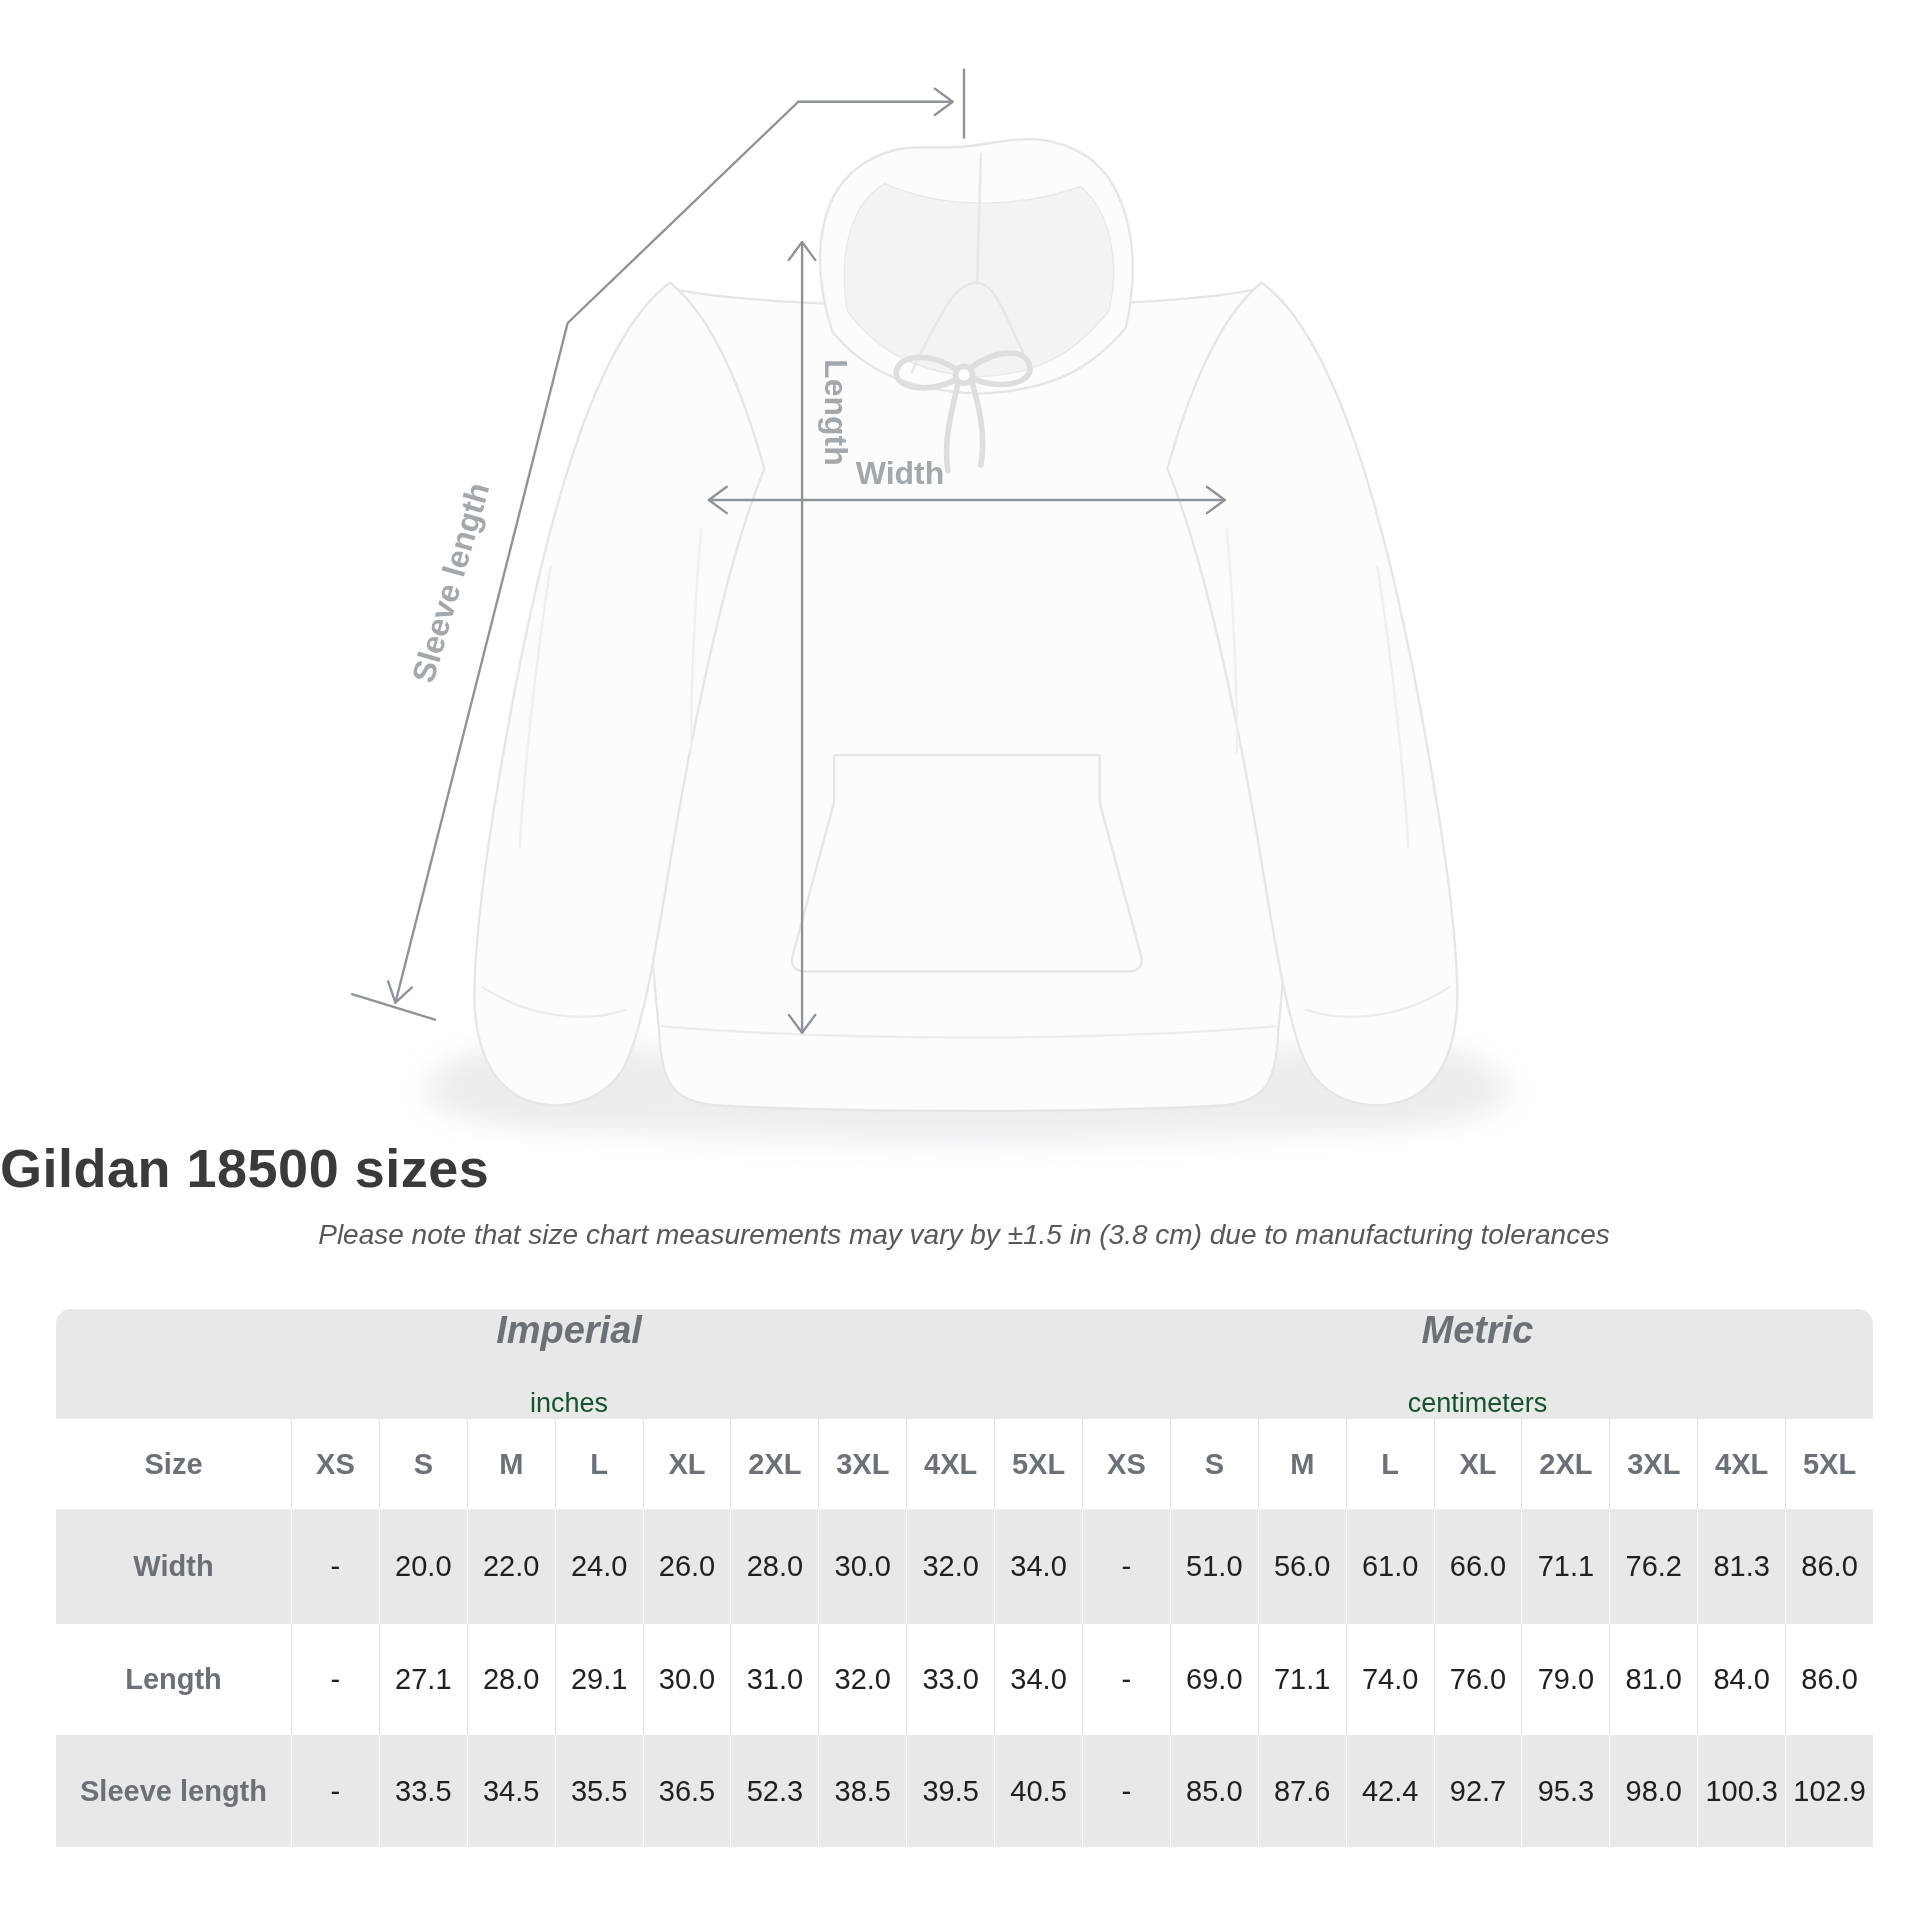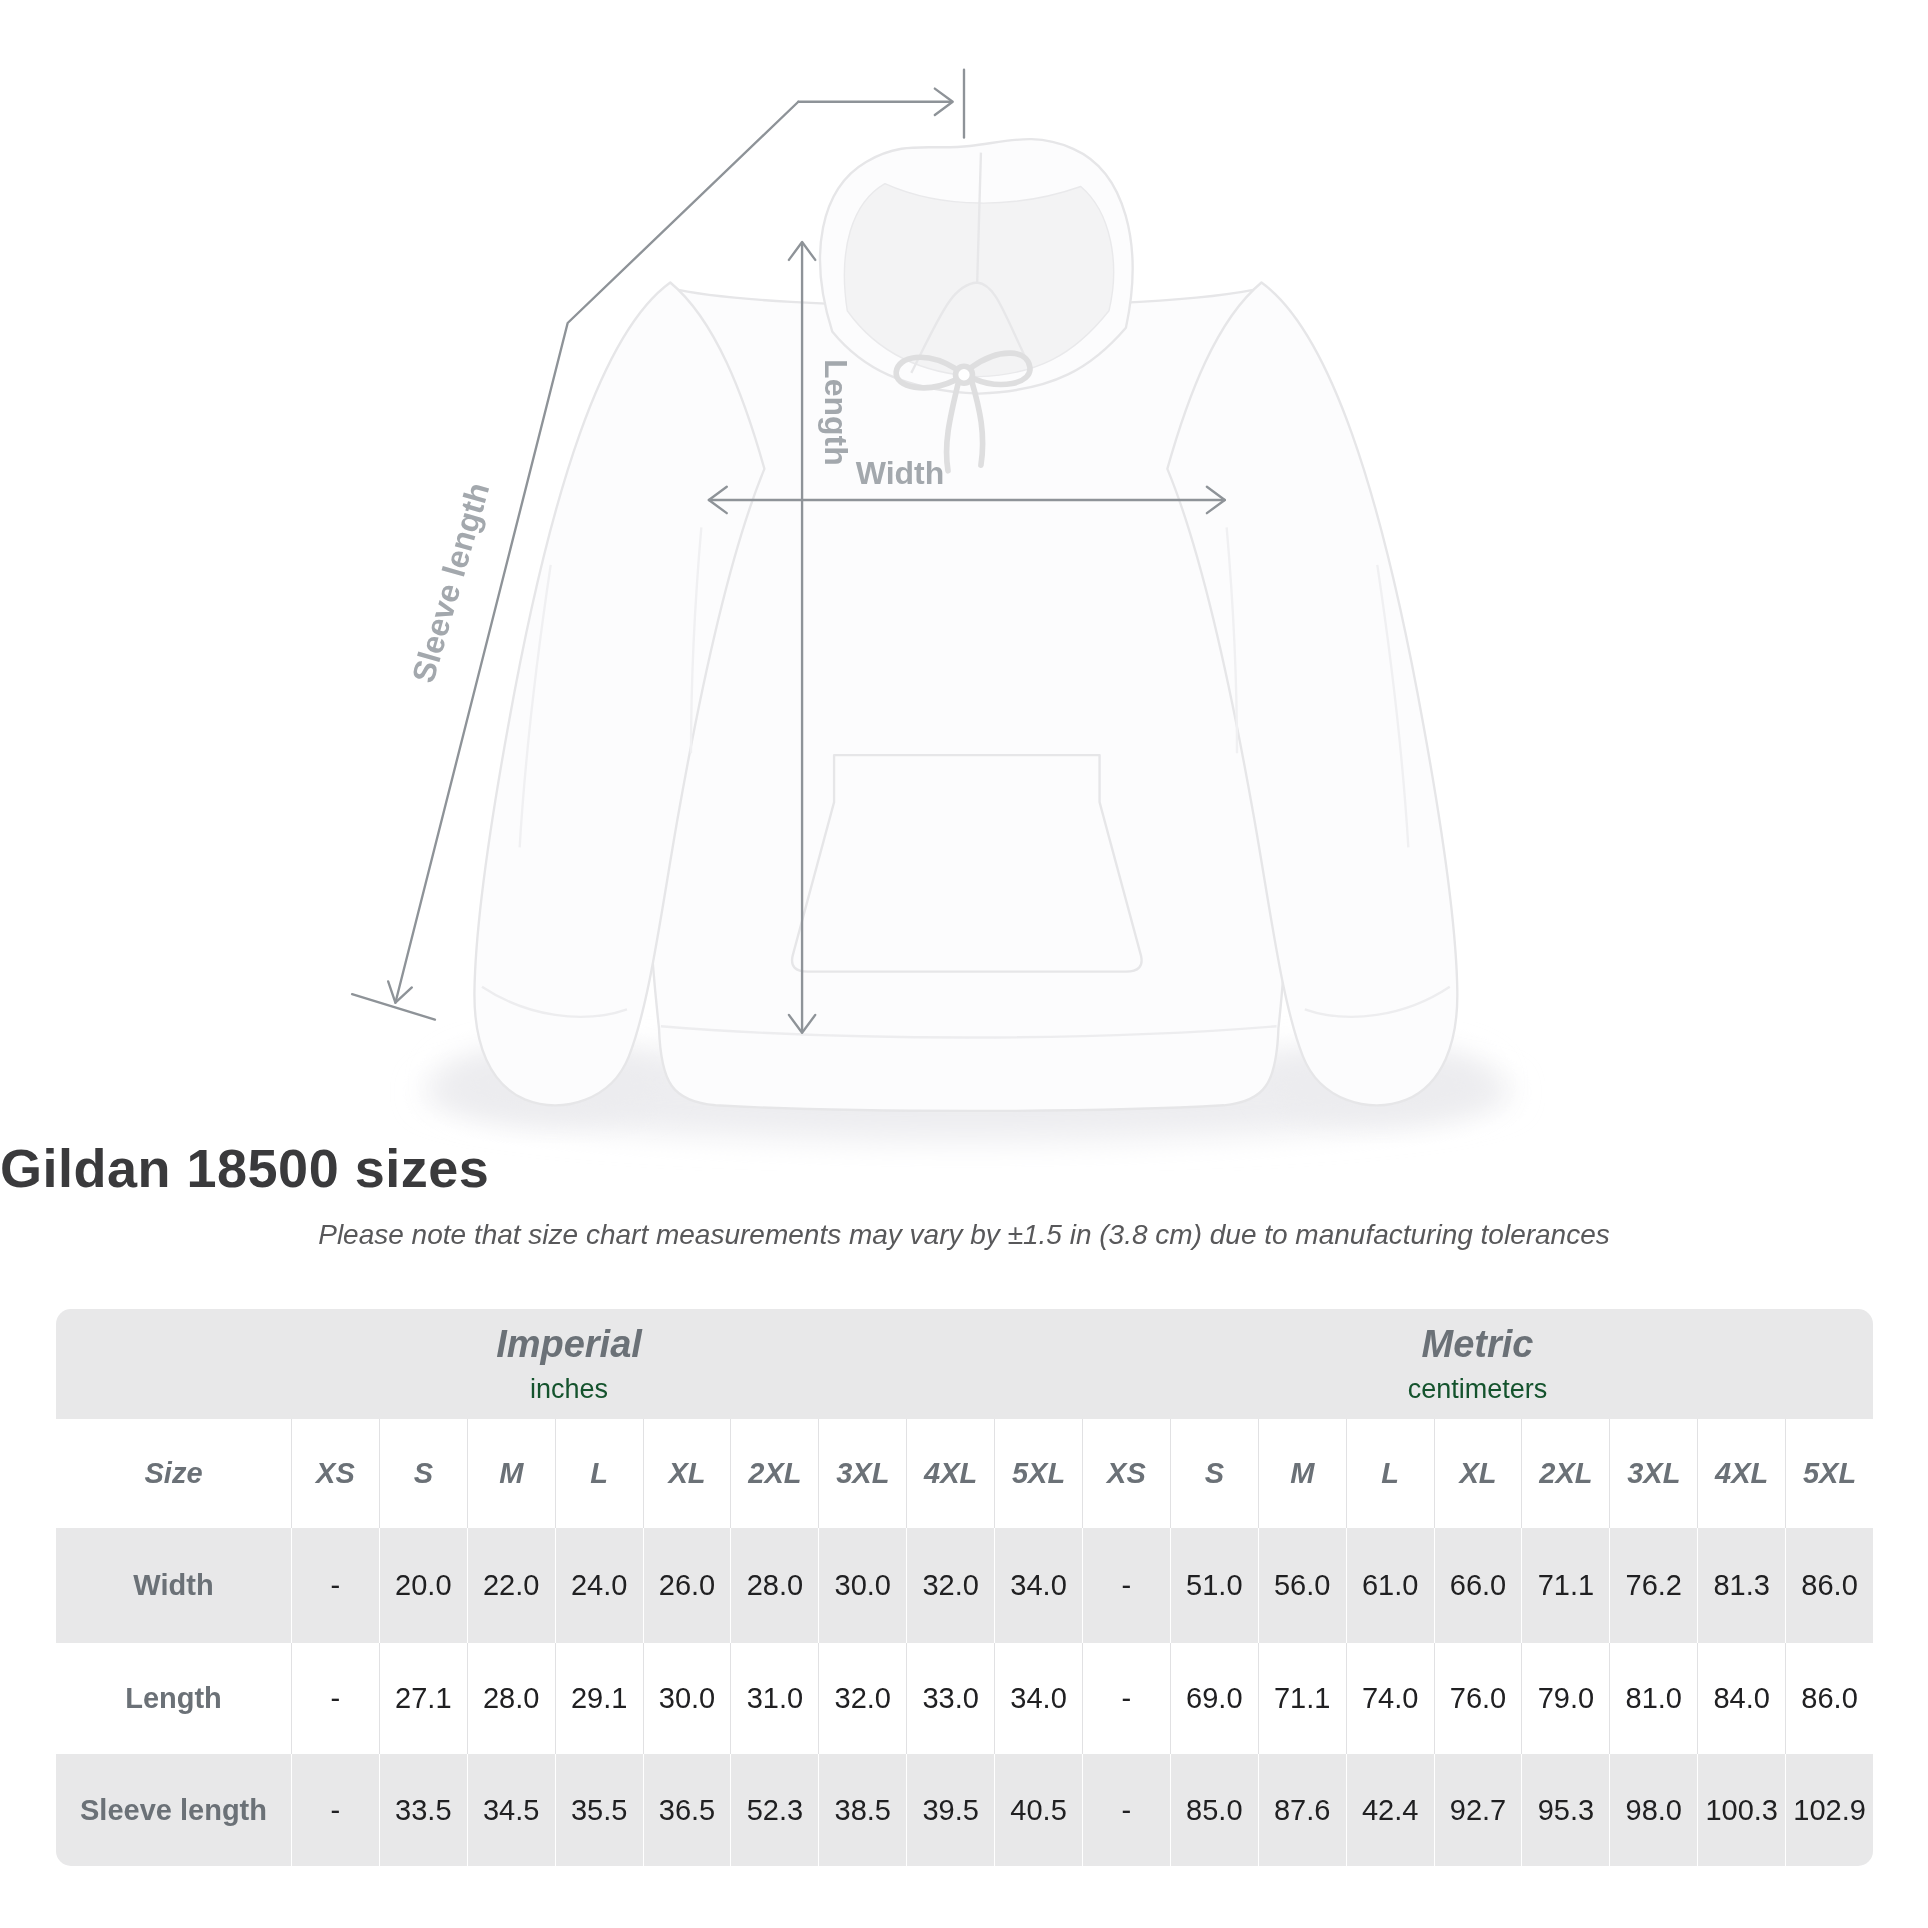--- a/index.html
+++ b/index.html
@@ -14,28 +14,28 @@
   
   .title{position:absolute;left:0;top:1137px;width:1928px;text-align:left;
          font-size:54px;font-weight:bold;color:#3a3a3c;letter-spacing:0.5px;}
   .subtitle{position:absolute;left:0;top:1208px;width:1928px;text-align:center;
          font-size:28px;font-style:italic;color:#58585a;margin-top:11px;}
 
   
   .size-table{position:absolute;left:56px;top:1309px;width:1817px;height:557px;
               border-radius:15px;overflow:hidden;background:#fff;}
   .unitband{display:flex;height:110px;background:#e8e8e9;}
-  .unit{display:flex;flex-direction:column;align-items:center;justify-content:center;gap:7.5px;}
+  .unit{display:flex;flex-direction:column;align-items:center;justify-content:space-between;gap:7.5px;}
   .unit.imperial{width:1026px;}
   .unit.metric{width:791px;}
   .unit .u-label{font-size:38px;font-weight:bold;font-style:italic;color:#6b7177;}
   .unit .u-sub{font-size:27px;color:#14532d;}
 
   .trow{display:grid;grid-template-columns:235px repeat(18,1fr);}
-  .trow.head{height:109px;background:#ffffff;font-style:italic;--sep:#e1e1e3;}
+  .trow.head{height:90px;background:#ffffff;--sep:#e1e1e3;}
   .trow.r0{height:115px;background:#e8e8e9;--sep:#ffffff;}
   .trow.r1{height:111px;background:#ffffff;--sep:#e1e1e3;}
   .trow.r2{height:112px;background:#e8e8e9;--sep:#ffffff;}
   .trow>div{display:flex;align-items:center;justify-content:center;
             font-size:29px;color:#202022;}
   .trow>div+div{border-left:0.9px solid var(--sep);}
   .trow .hd{font-weight:bold;color:#6b7177;}
 </style>
 </head>
 <body>

